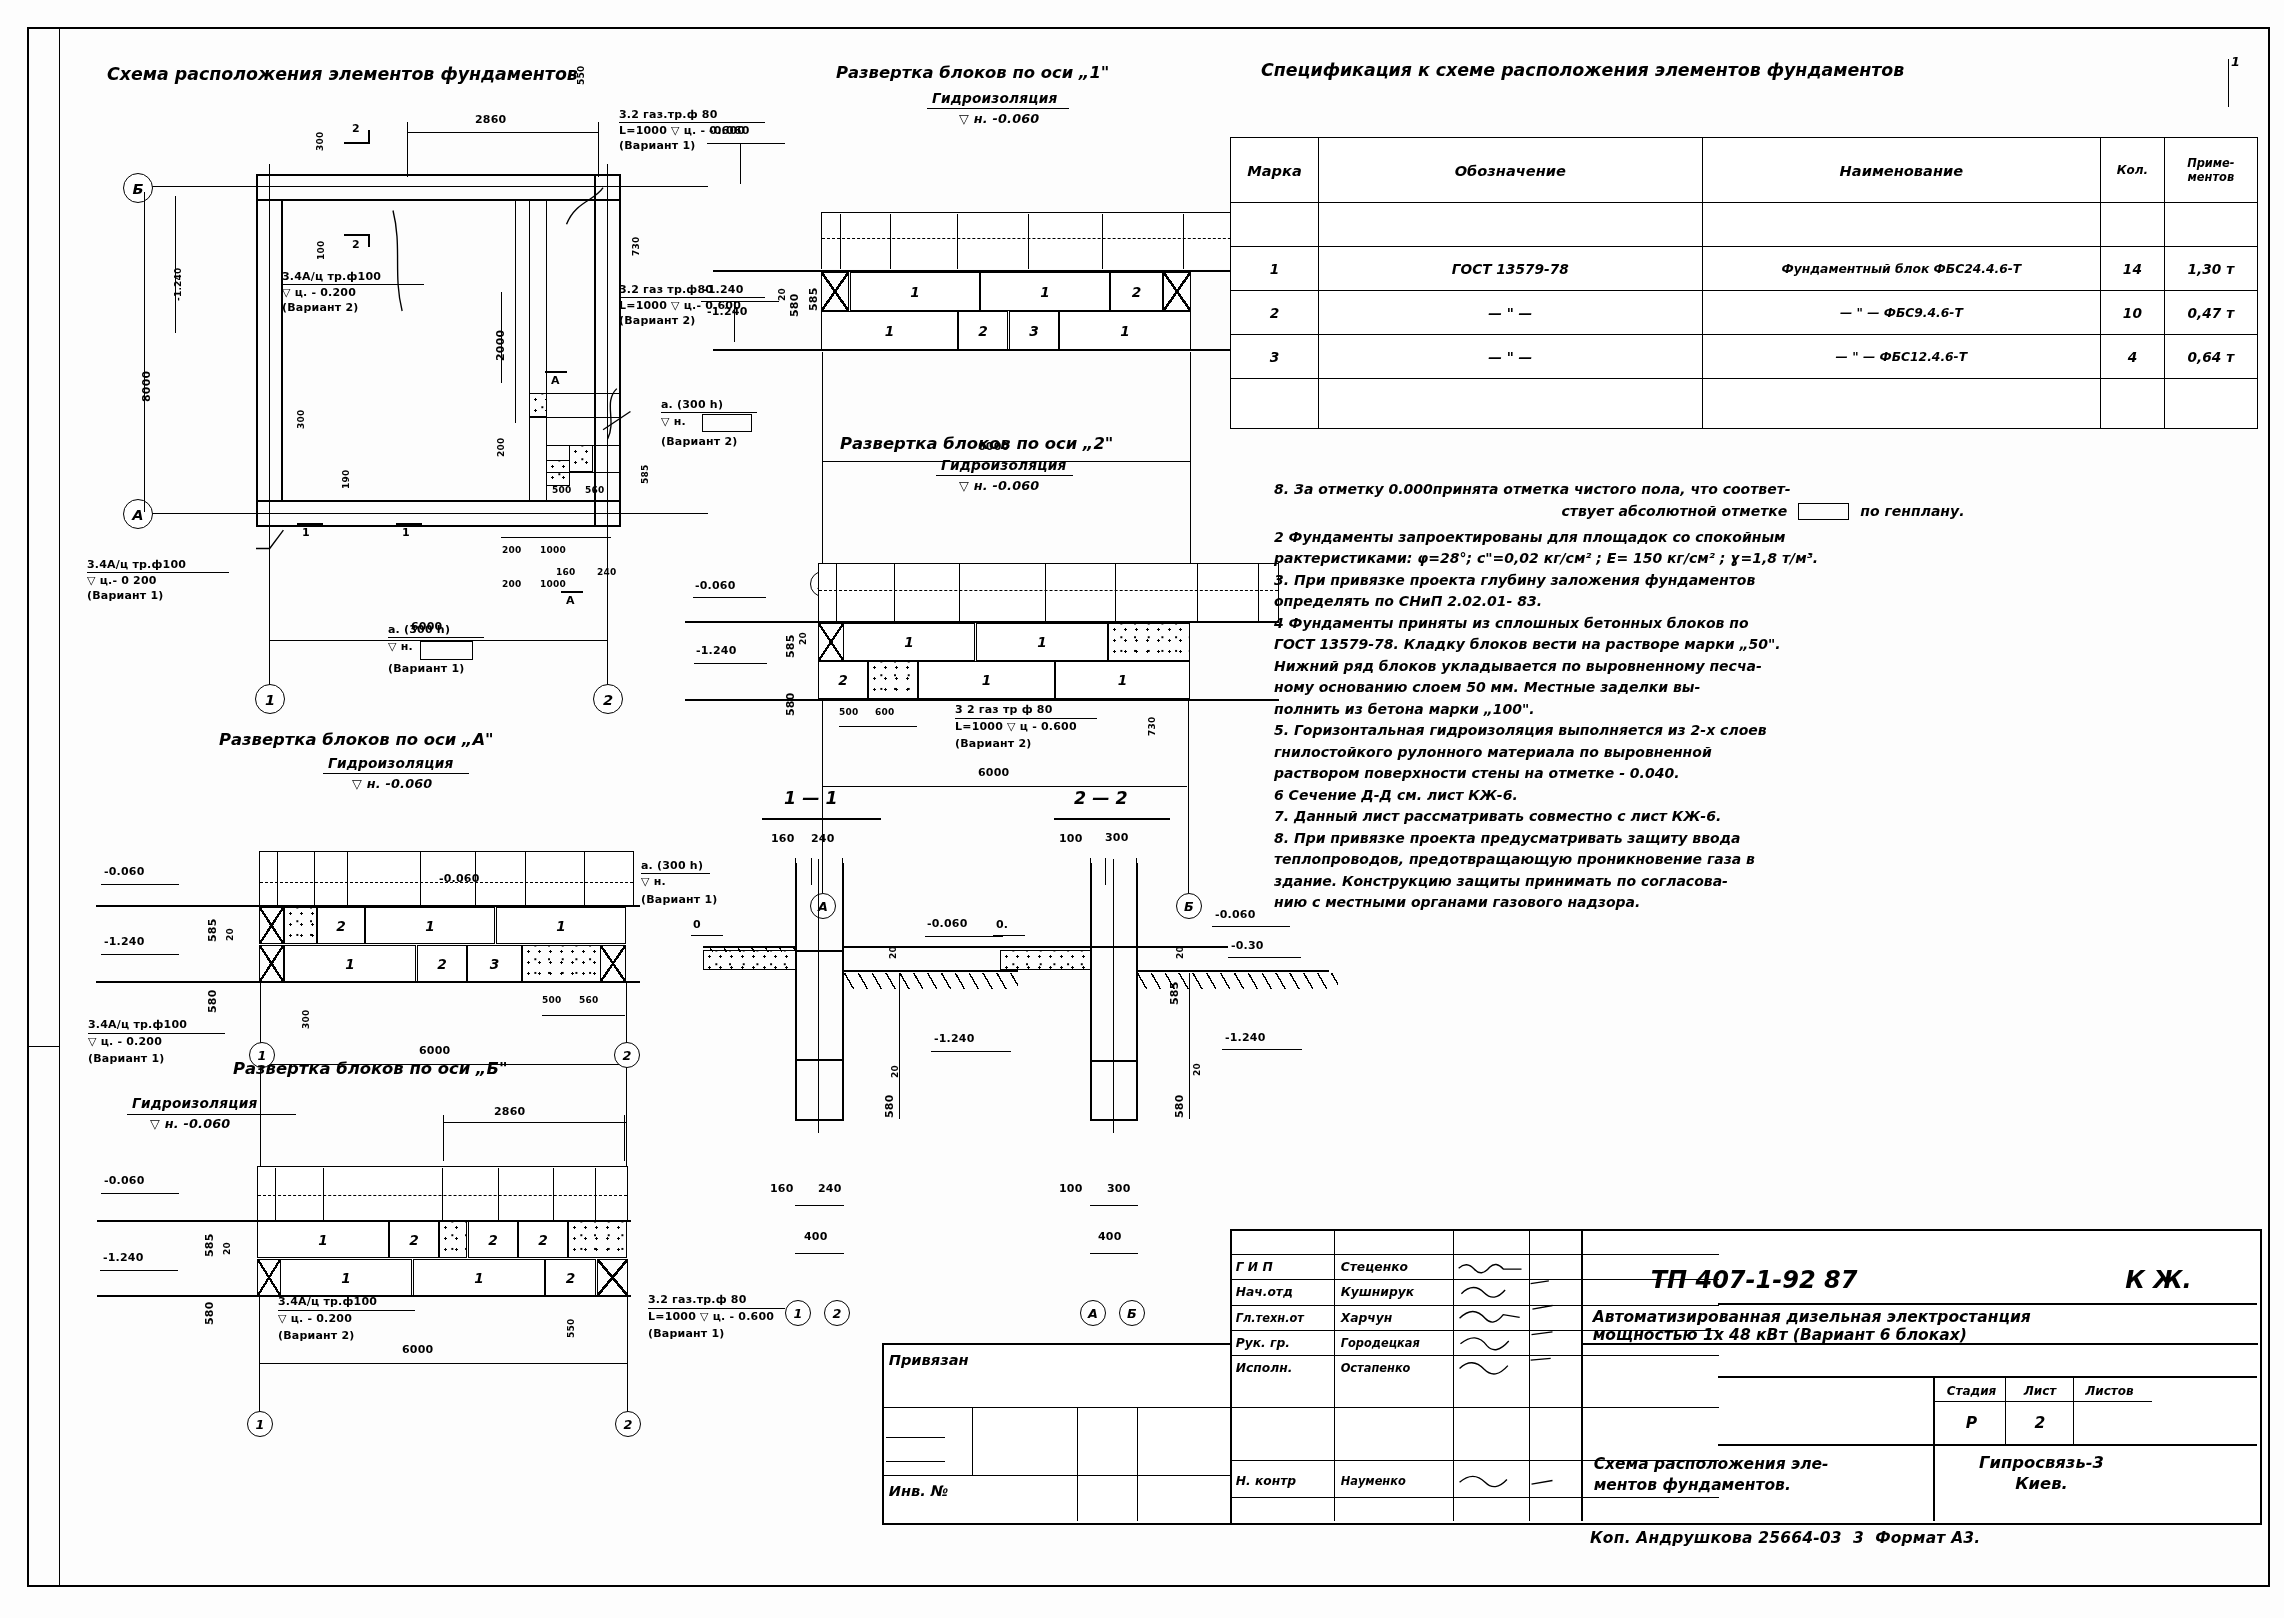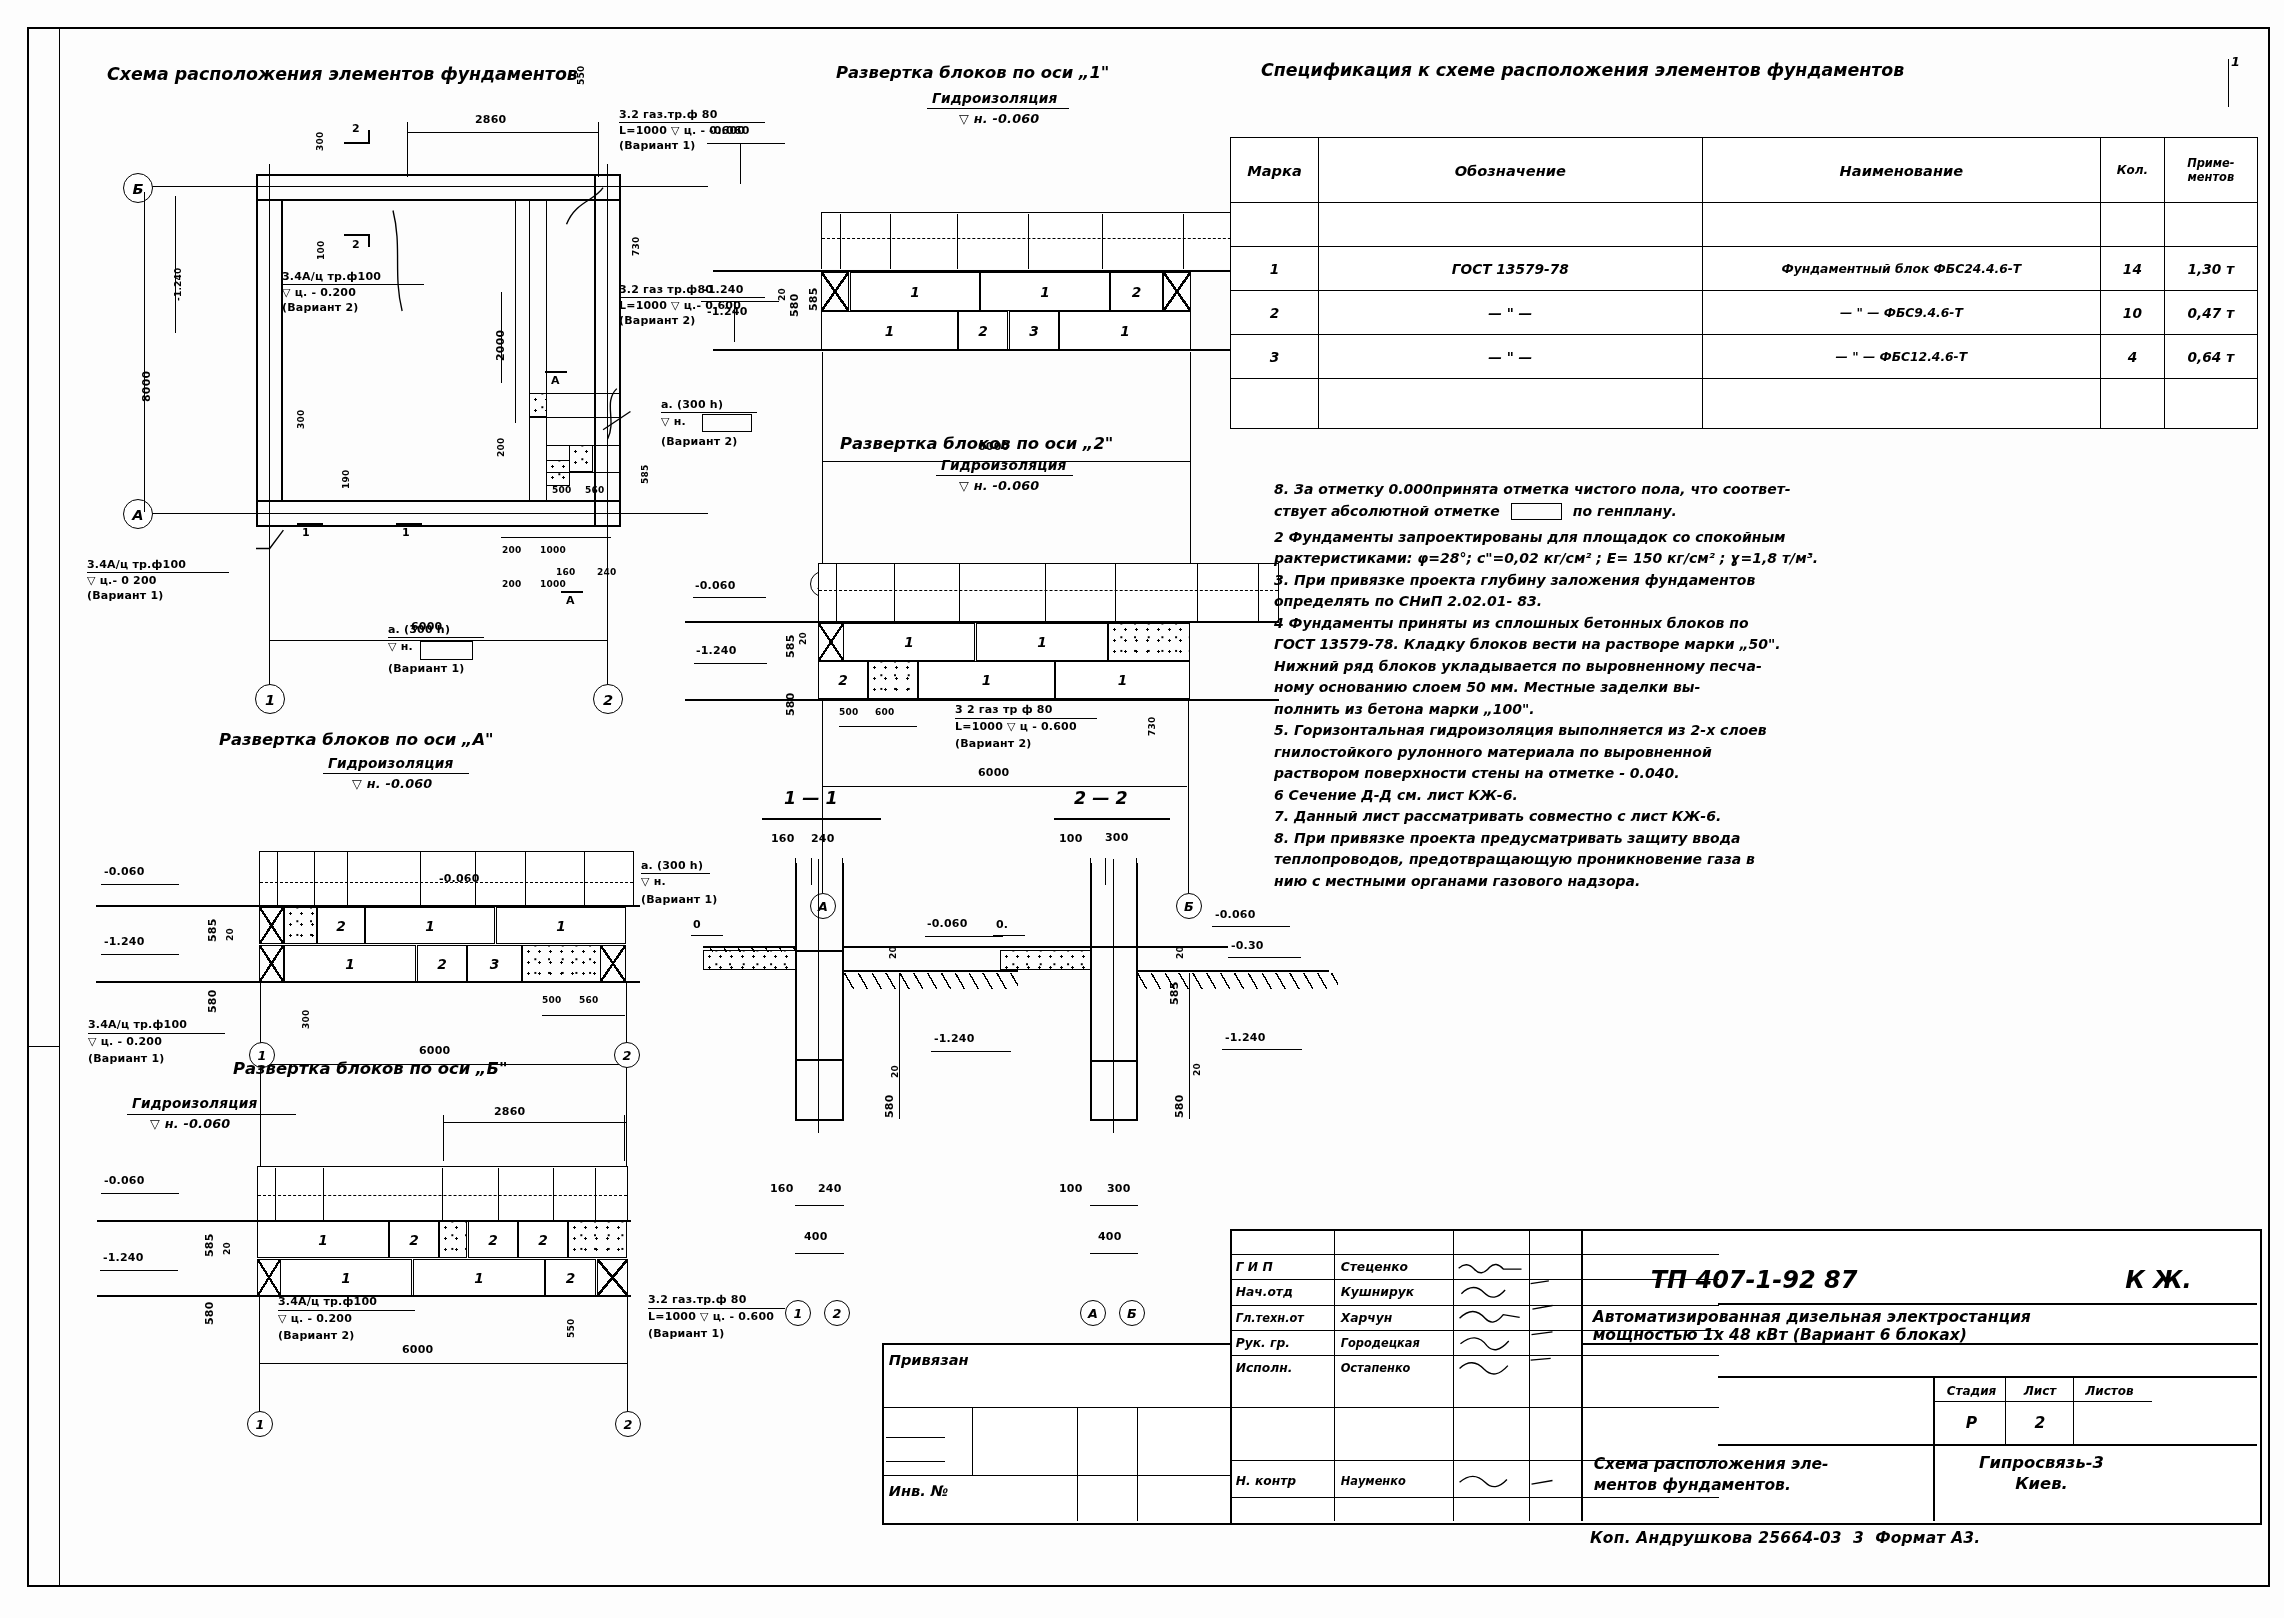--- a/index.html
+++ b/index.html
@@ -581,21 +581,21 @@
         <td></td>
           <td></td>
         <td></td>
       </tr>
     </tbody>
   </table>
 
   <div class="notes" style="left:1274px;top:479px;width:978px;">
     <div style="position:relative;">
       <div>8. За отметку 0.000принята отметка чистого пола, что соответ-</div>
-      <div style="display:flex;align-items:center;gap:11px;">
+      <div style="display:flex;align-items:center;gap:11px;justify-content:center;">
         <span>ствует абсолютной отметке</span>
         <span class="emptybox"></span>
         <span>по генплану.</span>
       </div>
       <div style="height:4.6px;"></div>
       <div>2 Фундаменты  запроектированы  для площадок со спокойным</div>
       <div>рактеристиками: φ=28°;  с"=0,02 кг/см² ;  Е= 150 кг/см² ;  ɣ=1,8 т/м³.</div>
       <div>3. При привязке  проекта  глубину  заложения фундаментов</div>
       <div>определять  по  СНиП 2.02.01- 83.</div>
       <div>4 Фундаменты приняты из сплошных бетонных блоков по</div>
@@ -603,20 +603,21 @@
       <div>Нижний ряд блоков укладывается  по выровненному песча-</div>
       <div>ному  основанию слоем  50 мм. Местные заделки вы-</div>
       <div>полнить из бетона  марки „100".</div>
       <div>5. Горизонтальная гидроизоляция выполняется из 2-х слоев</div>
       <div>гнилостойкого рулонного материала  по  выровненной</div>
       <div>раствором  поверхности стены  на отметке - 0.040.</div>
       <div>6 Сечение Д-Д см. лист  КЖ-6.</div>
       <div>7. Данный лист рассматривать  совместно с лист КЖ-6.</div>
       <div>8. При привязке  проекта предусматривать защиту ввода</div>
       <div>теплопроводов, предотвращающую проникновение газа в</div>
+      <div>здание. Конструкцию защиты принимать по согласова-</div>
       <div>нию с  местными органами  газового  надзора.</div>
     </div>
   </div>
 
   <div class="tb" style="left:882px;top:1343px;width:365px;height:178px;"></div>
   <div class="ln h" style="left:882px;top:1407px;width:365px;"></div>
   <div class="ln h" style="left:882px;top:1475px;width:365px;"></div>
   <div class="ln v" style="left:972px;top:1407px;height:69px;"></div>
   <div class="ln v" style="left:1077px;top:1407px;height:114px;"></div>
   <div class="ln v" style="left:1137px;top:1407px;height:114px;"></div>

